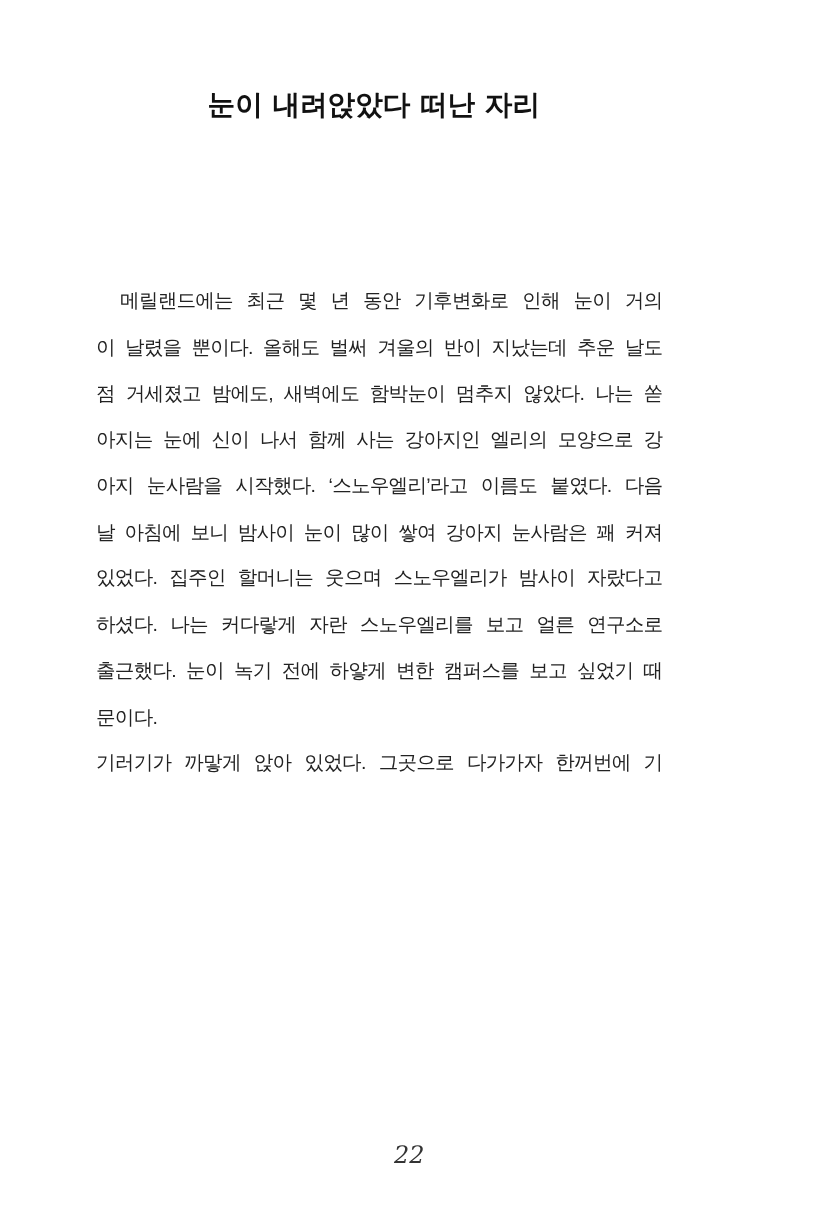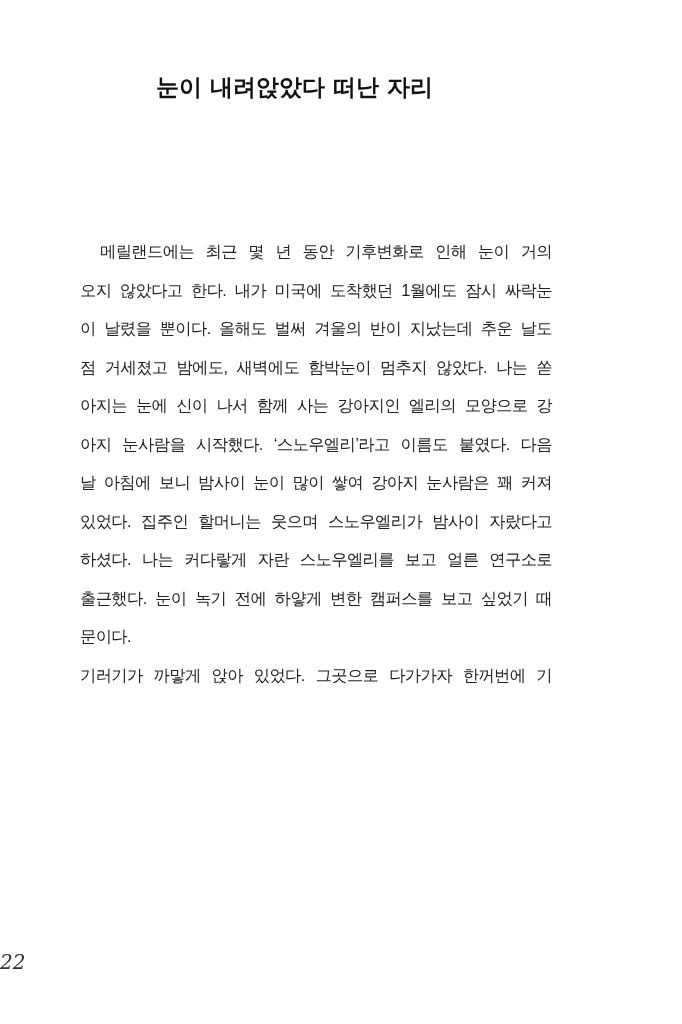--- a/index.html
+++ b/index.html
@@ -19,20 +19,21 @@
       top: 72px;
       left: 0;
       width: 589px;
       text-align: center;
       font-family: "DejaVu Sans", sans-serif;
       font-size: 23px;
       font-weight: bold;
       color: #111111;
       letter-spacing: 0px;
       margin: 0;
+      padding-left: 17px;
     }
     .body-text {
       position: absolute;
       top: 232px;
       left: 80px;
       width: 472px;
     }
     .line {
       height: 38.5px;
       line-height: 38.5px;
@@ -48,35 +49,35 @@
       padding-left: 20px;
     }
     .line.last {
       text-align-last: left;
     }
     .page-number {
       position: absolute;
       top: 950px;
       left: 0;
       width: 682px;
+      text-align: center;
       font-family: "DejaVu Serif", serif;
       font-style: italic;
       font-size: 20px;
       color: #333333;
     }
   </style>
 </head>
 <body>
 
 <h1 class="page-title">눈이 내려앉았다 떠난 자리</h1>
 
 <div class="body-text">
   <div class="paragraph">
     <div class="line indent">메릴랜드에는 최근 몇 년 동안 기후변화로 인해 눈이 거의</div>
-    <div class="line">오지 않았다고 한다. 내가 미국에 도착했던 1월에도 잠시 싸락눈</div>
     <div class="line">이 날렸을 뿐이다. 올해도 벌써 겨울의 반이 지났는데 추운 날도</div>
     <div class="line">점 거세졌고 밤에도, 새벽에도 함박눈이 멈추지 않았다. 나는 쏟</div>
     <div class="line">아지는 눈에 신이 나서 함께 사는 강아지인 엘리의 모양으로 강</div>
     <div class="line">아지 눈사람을 시작했다. ‘스노우엘리’라고 이름도 붙였다. 다음</div>
     <div class="line">날 아침에 보니 밤사이 눈이 많이 쌓여 강아지 눈사람은 꽤 커져</div>
     <div class="line">있었다. 집주인 할머니는 웃으며 스노우엘리가 밤사이 자랐다고</div>
     <div class="line">하셨다. 나는 커다랗게 자란 스노우엘리를 보고 얼른 연구소로</div>
     <div class="line">출근했다. 눈이 녹기 전에 하얗게 변한 캠퍼스를 보고 싶었기 때</div>
     <div class="line last">문이다.</div>
   </div>

